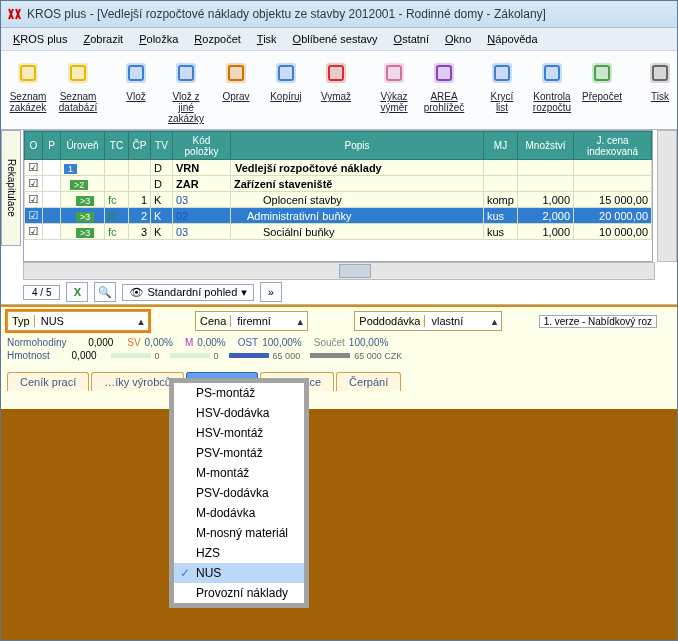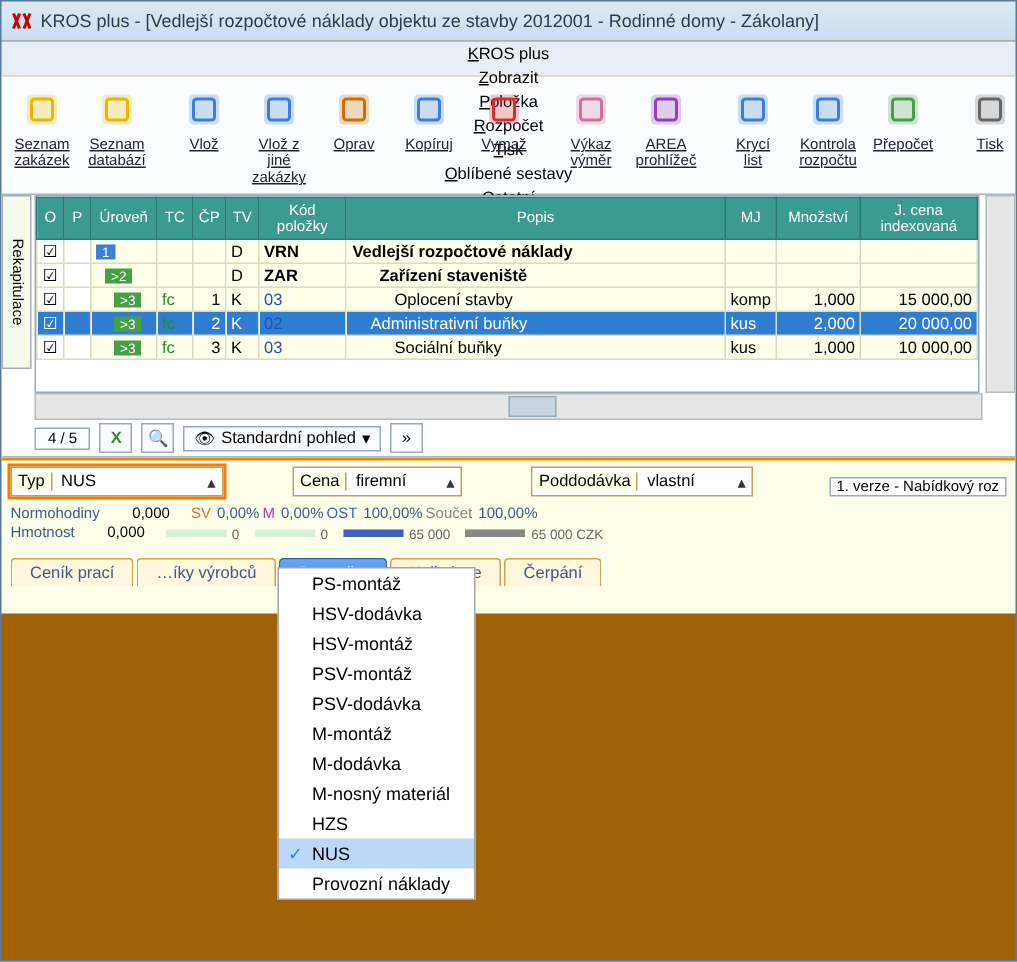--- a/index.html
+++ b/index.html
@@ -1,20 +1,20 @@
 <!DOCTYPE html>
 <html><head>
 <meta charset="utf-8">
 <style>
 html,body{margin:0;padding:0;font-family:"Segoe UI",Tahoma,Arial,sans-serif;font-size:11px;background:#d4e4f0;color:#000;}
 .window{width:678px;height:641px;background:#a16207;border:1px solid #5a7a9a;position:relative;box-sizing:border-box;}
 .titlebar{height:26px;background:linear-gradient(#dbe9f4,#cadef0);display:flex;align-items:center;padding:0 6px;border-bottom:1px solid #a8c0d8;}
 .titlebar .icon{width:16px;height:16px;margin-right:4px;color:#c00;font-weight:bold;}
 .titlebar .title{color:#2a3a50;font-size:12px;}
-.menubar{height:22px;display:flex;align-items:center;padding:0 20px;background:#e8eef5;border-bottom:1px solid #cdd8e3;flex-direction:column;}
+.menubar{height:22px;display:flex;align-items:center;padding:0 4px;background:#e8eef5;border-bottom:1px solid #cdd8e3;}
 .menubar span{padding:2px 8px;cursor:default;}
 .menubar span u{text-decoration:underline;}
 .toolbar{height:70px;background:#fafcfe;border-bottom:1px solid #a8b8c8;display:flex;align-items:flex-start;padding:4px 2px;overflow:hidden;}
 .tbtn{display:flex;flex-direction:column;align-items:center;justify-content:flex-start;padding:2px 4px;margin:0 1px;min-width:40px;text-align:center;line-height:1.1;cursor:default;}
 .tbtn .ic{width:32px;height:32px;margin-bottom:2px;display:flex;align-items:center;justify-content:center;font-size:20px;}
 .tbtn .lbl{font-size:10px;color:#223;white-space:pre-line;text-decoration:underline;}
 .sep{width:1px;height:60px;background:#cdd8e3;margin:2px 4px;}
 .gridwrap{position:relative;height:174px;background:#fff;border-bottom:1px solid #a8b8c8;}
 .rektab{position:absolute;left:0;top:0;width:20px;height:116px;background:#f7f9e8;border:1px solid #aab;writing-mode:vertical-rl;text-orientation:mixed;font-size:10px;display:flex;align-items:center;justify-content:center;padding:4px 0;box-sizing:border-box;}
 .grid{position:absolute;left:22px;top:0;right:24px;height:130px;overflow:hidden;border:1px solid #9aaabb;}
@@ -28,39 +28,39 @@
 td.lvl span{display:inline-block;padding:0 4px;color:#fff;font-size:9px;}
 .scrollv{position:absolute;right:0;top:0;width:18px;height:130px;background:#e6e6e6;border:1px solid #bbb;}
 .hscroll{position:absolute;left:22px;right:22px;bottom:24px;height:16px;background:#e6e6e6;border:1px solid #bbb;}
 .hscroll .thumb{position:absolute;left:50%;top:1px;width:30px;height:12px;background:#c8d4e0;border:1px solid #9ab;}
 .gridfoot{position:absolute;left:22px;right:22px;bottom:2px;height:20px;display:flex;align-items:center;gap:6px;}
 .pgbox{border:1px solid #9ab;background:#fafcfe;padding:1px 8px;font-size:10px;}
 .icobtn{width:20px;height:18px;border:1px solid #9ab;background:#fafcfe;display:flex;align-items:center;justify-content:center;font-size:11px;}
 .viewbtn{border:1px solid #9ab;background:#fafcfe;padding:1px 6px;display:flex;align-items:center;gap:4px;}
 .eye::before{content:"👁";font-size:11px;}
 .bottompane{border-top:2px solid #e68a00;background:#fdffe8;padding:4px 6px 0 6px;height:104px;box-sizing:border-box;}
-.filterrow{display:flex;align-items:flex-end;gap:16px;margin-bottom:6px;position:relative;}
+.filterrow{display:flex;align-items:center;gap:16px;margin-bottom:6px;position:relative;}
 .fsel{display:flex;align-items:center;border:1px solid #bfa060;background:#fff;height:18px;font-size:11px;}
 .fsel .lbl{background:#fdffe8;border-right:1px solid #bfa060;padding:0 4px;}
 .fsel .val{padding:0 6px;min-width:50px;}
 .fsel .arr{width:14px;text-align:center;color:#333;}
 .highlight{outline:2px solid #f57c00;outline-offset:0;}
 .statsrow{display:flex;align-items:center;gap:14px;font-size:10px;color:#3a5a8a;margin-bottom:6px;}
 .stat .v{color:#000;display:inline-block;min-width:44px;text-align:right;}
 .barseg{display:flex;align-items:center;gap:4px;}
 .barseg .bar{width:40px;height:5px;background:#d7f0d7;position:relative;}
 .barseg .bar .fill{position:absolute;left:0;top:0;bottom:0;background:#46a046;}
 .tabstrip{display:flex;align-items:flex-end;height:24px;}
 .tab{padding:3px 12px;font-size:11px;border:1px solid #cfa050;border-bottom:none;margin-right:2px;background:#fff7df;border-radius:3px 3px 0 0;color:#3a5a8a;cursor:default;}
 .tab.active{background:linear-gradient(#6aa8f0,#3a80d8);color:#fff;border-color:#2a60a8;}
 .substrip{display:flex;justify-content:space-between;align-items:center;padding:2px 10px;border-top:1px solid #e68a00;font-size:11px;}
 .substrip .l{color:#d05000;font-weight:bold;}
 .substrip .r{color:#2050c0;font-weight:bold;}
-.versionbox{position:absolute;right:0;border:1px solid #9ab;background:#fff;padding:0 4px;font-size:10px;}
-.dropdown{position:absolute;left:184px;top:377px;width:130px;background:#fff;border:1px solid #a3a3a3;max-height:260px;z-index:50;font-size:12px;}
+.versionbox{position:absolute;right:14px;border:1px solid #9ab;background:#fff;padding:0 4px;font-size:10px;}
+.dropdown{position:absolute;left:168px;top:377px;width:130px;background:#fff;border:5px solid #a3a3a3;max-height:260px;z-index:50;font-size:12px;}
 .dropdown .item{padding:3px 6px 3px 22px;position:relative;cursor:default;}
 .dropdown .item.sel{background:#bcd8f8;}
 .dropdown .item.chk::before{content:"✓";position:absolute;left:6px;color:#3a80d8;}
 svg{display:block;}
 </style>
 </head>
 <body>
 
 <div class="window">
   <div class="titlebar">
@@ -263,21 +263,21 @@
               <td class="num"></td>
             </tr>
             <tr class="h1">
               <td class="chk">☑</td>
               <td class="chk"></td>
               <td class="lvl"><span style="background:#46a046;margin-left:6px;">&gt;2</span></td>
               <td style="color:#2a8a2a;"></td>
               <td class="num"></td>
               <td>D</td>
               <td style="color:#000;font-weight:bold;">ZAR</td>
-              <td class="popis" style="padding-left:22px;">Zařízení staveniště</td>
+              <td class="popis" style="padding-left:3px;">Zařízení staveniště</td>
               <td></td>
               <td class="num"></td>
               <td class="num"></td>
             </tr>
             <tr>
               <td class="chk">☑</td>
               <td class="chk"></td>
               <td class="lvl"><span style="background:#46a046;margin-left:12px;">&gt;3</span></td>
               <td style="color:#2a8a2a;">fc</td>
               <td class="num">1</td>
@@ -351,21 +351,21 @@
       <div class="fsel">
         <span class="lbl">Poddodávka</span>
         <span class="val">vlastní</span>
         <span class="arr">▴</span>
       </div>
       <div class="versionbox"><span>1. verze - Nabídkový roz</span></div>
     </div>
 
     <div class="statsrow">
       <div class="stat"><span>Normohodiny</span> <span class="v">0,000</span></div>
-      <div id="bars" style="display:flex;gap:2px;align-items:flex-start;">
+      <div id="bars" style="display:flex;gap:12px;align-items:flex-start;">
           <div class="barseg">
             <span style="color:#e07030;">SV</span>
             <span>0,00%</span>
           </div>
           <div class="barseg">
             <span style="color:#c030c0;">M</span>
             <span>0,00%</span>
           </div>
           <div class="barseg">
             <span style="color:#4060c0;">OST</span>
@@ -414,21 +414,21 @@
         <div class="tab">Kalkulace</div>
         <div class="tab">Čerpání</div>
       </div>
   </div>
 
   <div class="dropdown" id="dropdown">
       <div class="item">PS-montáž</div>
       <div class="item">HSV-dodávka</div>
       <div class="item">HSV-montáž</div>
       <div class="item">PSV-montáž</div>
+      <div class="item">M-montáž</div>
       <div class="item">PSV-dodávka</div>
-      <div class="item">M-montáž</div>
       <div class="item">M-dodávka</div>
       <div class="item">M-nosný materiál</div>
       <div class="item">HZS</div>
       <div class="item sel chk">NUS</div>
       <div class="item">Provozní náklady</div>
     </div>
 </div>
 
 </body></html>

